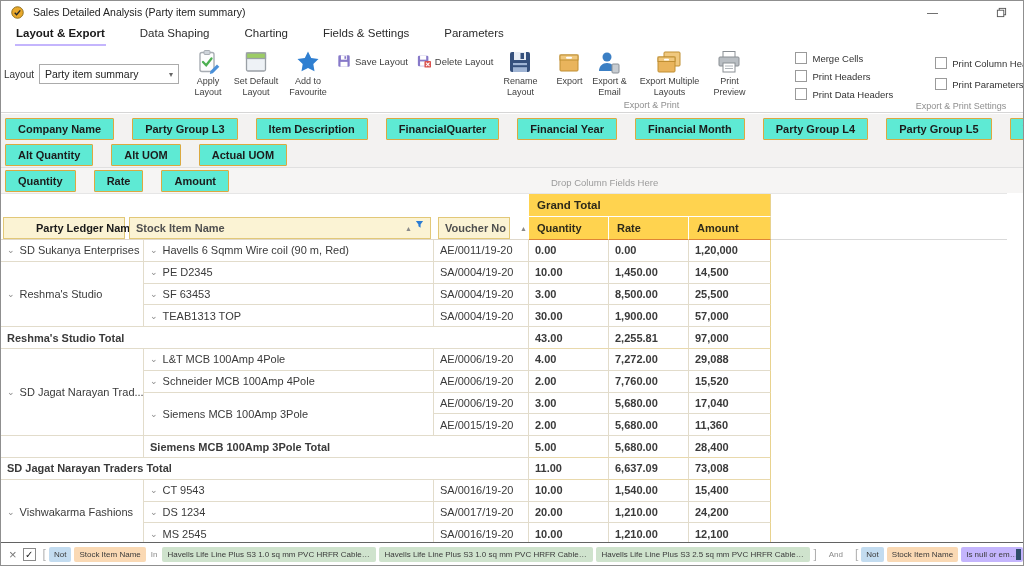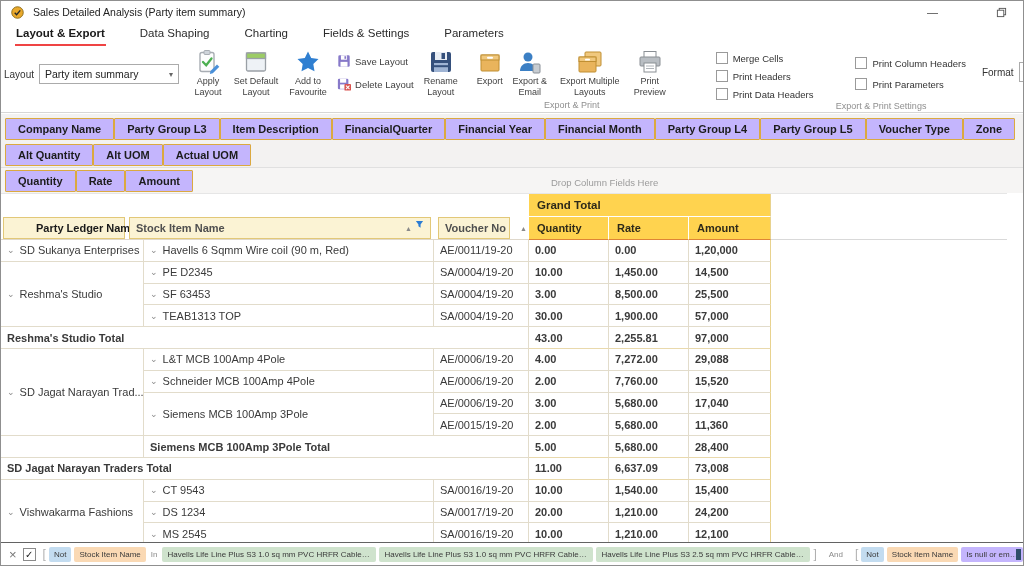--- a/index.html
+++ b/index.html
@@ -9,52 +9,52 @@
 
   
   .titlebar{position:absolute;left:0;top:0;right:0;height:22px;display:flex;align-items:center;padding-left:10px;background:#fff;font-size:10.5px;color:#222;}
   .title-icon{width:13px;height:13px;margin-right:9px;display:inline-flex;}
   .win-controls{margin-left:auto;display:flex;align-items:center;gap:58px;padding-right:16px;color:#444;}
   .winbtn{font-size:11px;line-height:11px;cursor:default;display:inline-flex;align-items:center;}
 
   
   .tabbar{position:absolute;top:22px;left:0;right:0;height:23px;display:flex;padding-left:14px;font-size:11.5px;color:#2b2b2b;background:#fff;}
   .tab{margin-right:33px;padding:4px 1px 2px;border-bottom:2px solid transparent;}
-  .tab.active{font-weight:700;color:#1a1a1a;border-bottom:2px solid #ef4444;}
+  .tab.active{font-weight:700;color:#1a1a1a;border-bottom:2px solid #c4b5fd;}
 
   
   .ribbon{position:absolute;top:45px;left:0;right:0;height:67px;background:#fff;border-bottom:1px solid #d6d6d6;display:flex;}
   .rgroup{position:relative;display:flex;flex-direction:column;height:100%;padding:0 3px;}
   .rgroup-content{display:flex;flex:1;align-items:flex-start;}
   .rgroup-label{height:13px;text-align:center;font-size:9px;color:#8f8f8f;line-height:12px;}
   .rsep{width:1px;background:#ddd;margin:3px 1px 5px;}
   .layout-combo-wrap{display:flex;align-items:center;padding-top:18px;margin-right:8px;}
   .rlabel{font-size:10px;color:#333;margin-right:5px;}
   .combo{width:140px;height:20px;border:1px solid #ababab;display:flex;align-items:center;padding:0 5px;font-size:10.5px;color:#222;background:#fff;}
   .combo-sm{width:64px;}
   .combo .caret{margin-left:auto;color:#666;font-size:8px;}
   .btnrow{display:flex;align-items:flex-start;}
   .ribbon-btn{display:flex;flex-direction:column;align-items:center;font-size:9px;color:#3f3f3f;text-align:center;padding-top:3px;line-height:1.2;}
   .ribbon-btn .icn{width:26px;height:26px;margin-bottom:1px;display:block;}
   .ribbon-btn .icn svg{width:100%;height:100%;}
-  .small-stack{display:flex;flex-direction:column;gap:9px;padding:8px 4px 0;font-size:9.5px;color:#3f3f3f;}
+  .small-stack{display:flex;flex-direction:row;gap:9px;padding:8px 4px 0;font-size:9.5px;color:#3f3f3f;}
   .small-btn{display:flex;align-items:center;gap:4px;white-space:nowrap;}
   .small-btn .icn{width:14px;height:14px;display:block;}
   .small-btn .icn svg{width:100%;height:100%;}
   .checks{display:flex;flex-direction:column;gap:6px;padding:6px 6px 0 4px;font-size:9.5px;color:#333;}
   .checks2{padding-top:11px;gap:9px;}
   .check-row{display:flex;align-items:center;gap:5px;white-space:nowrap;margin-left:32px;}
   .cbox{width:12px;height:12px;border:1px solid #9a9a9a;background:#fff;flex:0 0 auto;}
   .format-wrap{display:flex;align-items:center;margin-top:16px;margin-left:10px;}
 
   
   .fieldband1{position:absolute;top:113px;left:0;right:0;height:53px;background:#F3F2F1;padding:4px 0 0 4px;}
   .fieldband2{position:absolute;top:166px;left:0;right:0;height:26px;background:#F6F5F4;border-top:1px solid #E0E0E0;padding:2px 0 0 4px;}
   .chip-row{display:flex;margin-bottom:4px;}
-  .chip{height:22px;display:flex;align-items:center;padding:0 12px;background:#c4b5fd;border:1px solid #DBA940;border-radius:1px;font-weight:700;font-size:11px;color:#1c1c1c;margin-right:0;white-space:nowrap;}
+  .chip{height:22px;display:flex;align-items:center;padding:0 12px;background:#5eead4;border:1px solid #DBA940;border-radius:1px;font-weight:700;font-size:11px;color:#1c1c1c;margin-right:18px;white-space:nowrap;}
   .drop-hint{position:absolute;left:550px;top:9px;font-size:9.5px;color:#9b9b9b;}
 
   
   .gridarea{position:absolute;top:192px;left:0;right:16px;height:351px;background:#fff;border-top:1px solid #E6E6E6;}
   .grid-header{position:relative;height:46px;background:#fff;}
   .hchip{position:absolute;bottom:1px;height:22px;background:#FBF3D4;border:1px solid #E2C878;display:flex;align-items:center;padding:0 6px;font-weight:700;font-size:11px;color:#1a1a1a;white-space:nowrap;}
   .hchip .hsort{margin-left:auto;color:#8a8a8a;font-size:7px;padding-left:6px;}
   .hchip .hsort.inline{margin-left:8px;}
   .hchip .hfunnel{align-self:flex-start;margin-top:1px;margin-left:3px;display:block;}
   .hchip.dim{font-weight:600;color:#4f4f4f;}

